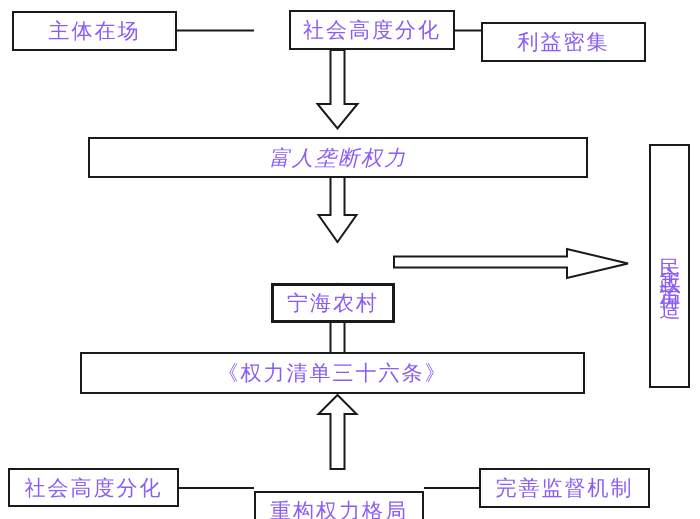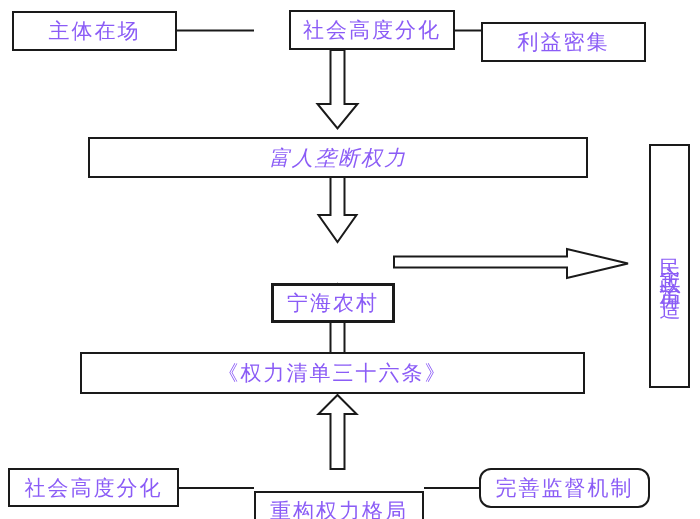--- a/index.html
+++ b/index.html
@@ -41,21 +41,21 @@
   
   #b-top-left      { left: 12px;  top: 11px;  width: 165px; height: 40px; }
   #b-top-center    { left: 254px; top: 10px;  width: 166px; height: 40px; margin-left: 35px; }
   #b-top-right     { left: 481px; top: 22px;  width: 165px; height: 40px; }
   #b-middle-wide   { left: 88px;  top: 137px; width: 500px; height: 41px; font-style: italic; }
   #b-center        { left: 271px; top: 243px; width: 124px; height: 40px; }
   #b-right-tall    { left: 649px; top: 144px; width: 41px;  height: 244px; }
   #b-lower-wide    { left: 80px;  top: 352px; width: 505px; height: 42px; }
   #b-bottom-left   { left: 8px;   top: 468px; width: 171px; height: 39px; }
   #b-bottom-center { left: 254px; top: 468px; width: 170px; height: 40px; margin-top: 23px; }
-  #b-bottom-right  { left: 479px; top: 468px; width: 171px; height: 40px; border-radius: 12px; }
+  #b-bottom-right  { left: 479px; top: 468px; width: 171px; height: 40px; }
 </style>
 </head>
 <body>
 
 <div id="canvas">
 
   <svg id="connector-layer" width="700" height="519" viewBox="0 0 700 519">
 
     <line x1="177" y1="30.5" x2="254" y2="30.5" stroke="#1a1a1a" stroke-width="2"></line>
     <line x1="420" y1="30.5" x2="481" y2="30.5" stroke="#1a1a1a" stroke-width="2"></line>

